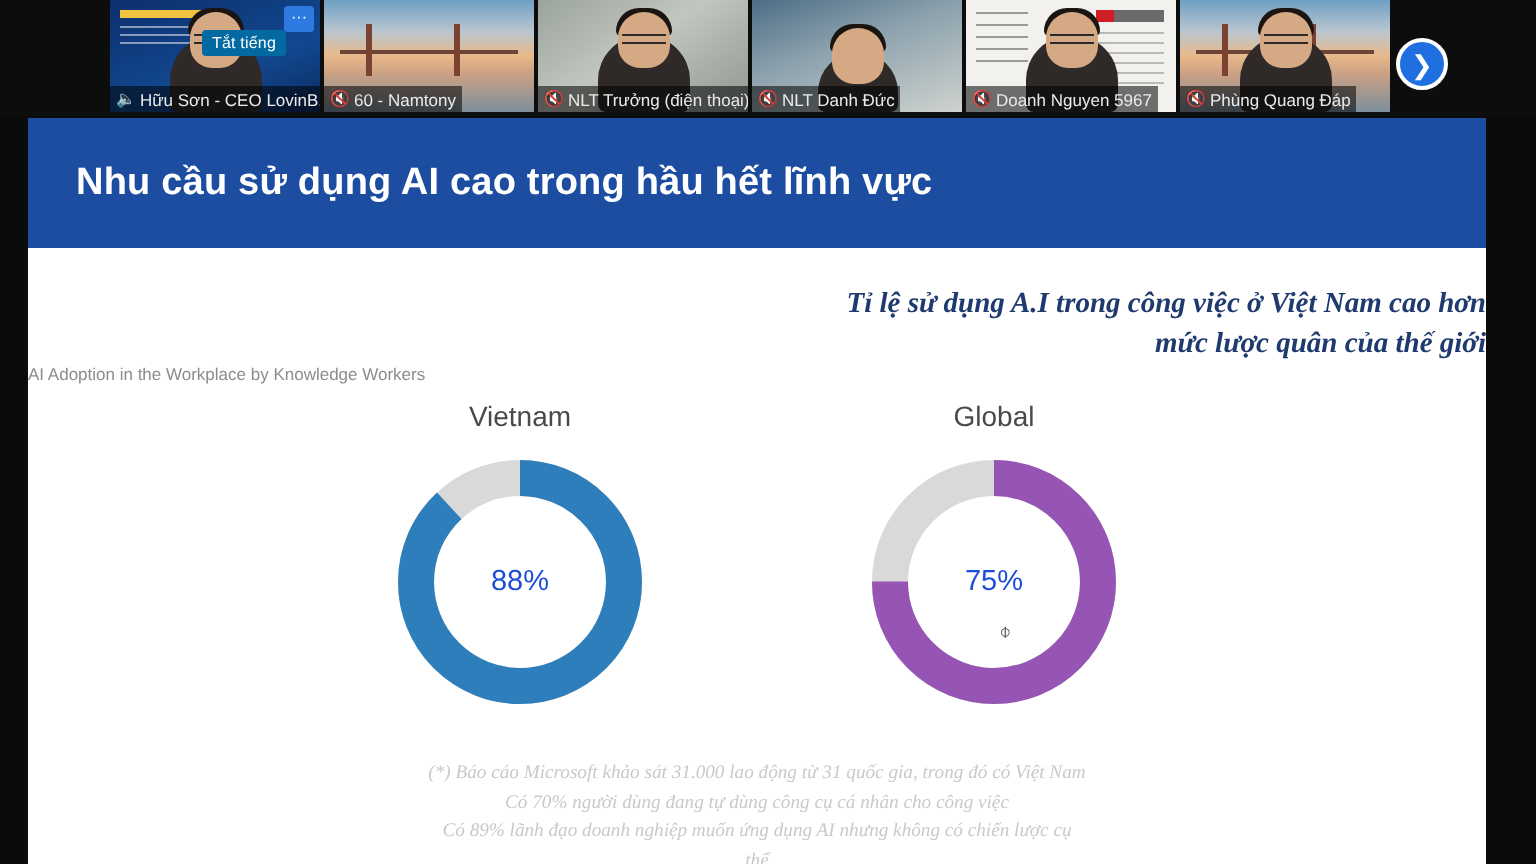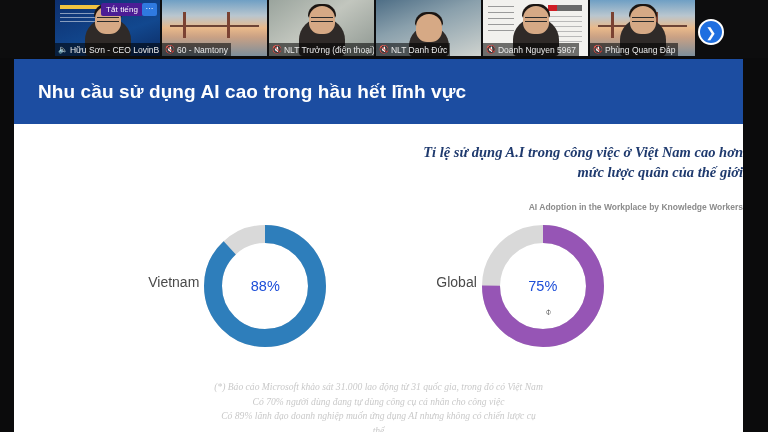--- a/index.html
+++ b/index.html
@@ -79,22 +79,22 @@
   .person .hair{
     position:absolute; left:50%; top:-14px; transform:translateX(-50%);
     width:28px; height:14px; border-radius:14px 14px 3px 3px; background:#1b1512;
   }
   .person .glass{
     position:absolute; left:50%; top:-1px; transform:translateX(-50%);
     width:22px; height:5px; border-top:1px solid #2b2b2b; border-bottom:1px solid #2b2b2b;
   }
 
   .tile-mute {
-    position:absolute; left:46px; top:3px; width:42px; height:13px;
-    background:#4c1d95; color:#fff; font-size:8px; line-height:13px;
+    position:absolute; left:46px; top:15px; width:42px; height:13px;
+    background:#0369a1; color:#fff; font-size:8px; line-height:13px;
     text-align:center; border-radius:2px; letter-spacing:.1px;
   }
   .tile-more {
     position:absolute; right:3px; top:3px; width:15px; height:13px;
     background:#2f7ae0; color:#fff; font-size:8px; line-height:11px; text-align:center;
     border-radius:2px;
   }
   .tile-name {
     position:absolute; left:0; bottom:0; height:13px; max-width:100%;
     display:flex; align-items:center; gap:2px;
@@ -124,25 +124,25 @@
     color:#fff; font-size:19px; font-weight:bold; letter-spacing:.1px;
   }
   .slide-body { position:relative; height:320px; background:#fff; padding-top:8px; }
 
   .subtitle {
     text-align:right; color:#1f3a6e; font-family:"Liberation Serif", serif;
     font-style:italic; font-weight:bold; font-size:14.5px; line-height:20px;
     margin-top:10px;
   }
   .chart-caption {
-    text-align:right; color:#8c8c8c; font-size:8.5px; margin-top:20px;font-weight:bold;
+    text-align:left; color:#8c8c8c; font-size:8.5px; 
   }
 
   .donut-row { display:flex; justify-content:center; gap:105px; margin-top:8px; }
-  .donut-col { display:flex; flex-direction:row; align-items:center; }
+  .donut-col { display:flex; flex-direction:column; align-items:center; }
   .donut-label { color:#4a4a4a; font-size:14px; margin-bottom:9px; }
   .donut-wrap { position:relative; width:132px; height:132px; }
   .donut-wrap svg { display:block; }
   .donut-center {
     position:absolute; inset:0; display:flex; align-items:center; justify-content:center;
     color:#1d4ed8; font-size:14.5px;
   }
   .cursor {
     position:absolute; left:52%; top:66%; width:8px; height:11px; color:#4b4b4b;
     font-size:10px; line-height:1;

